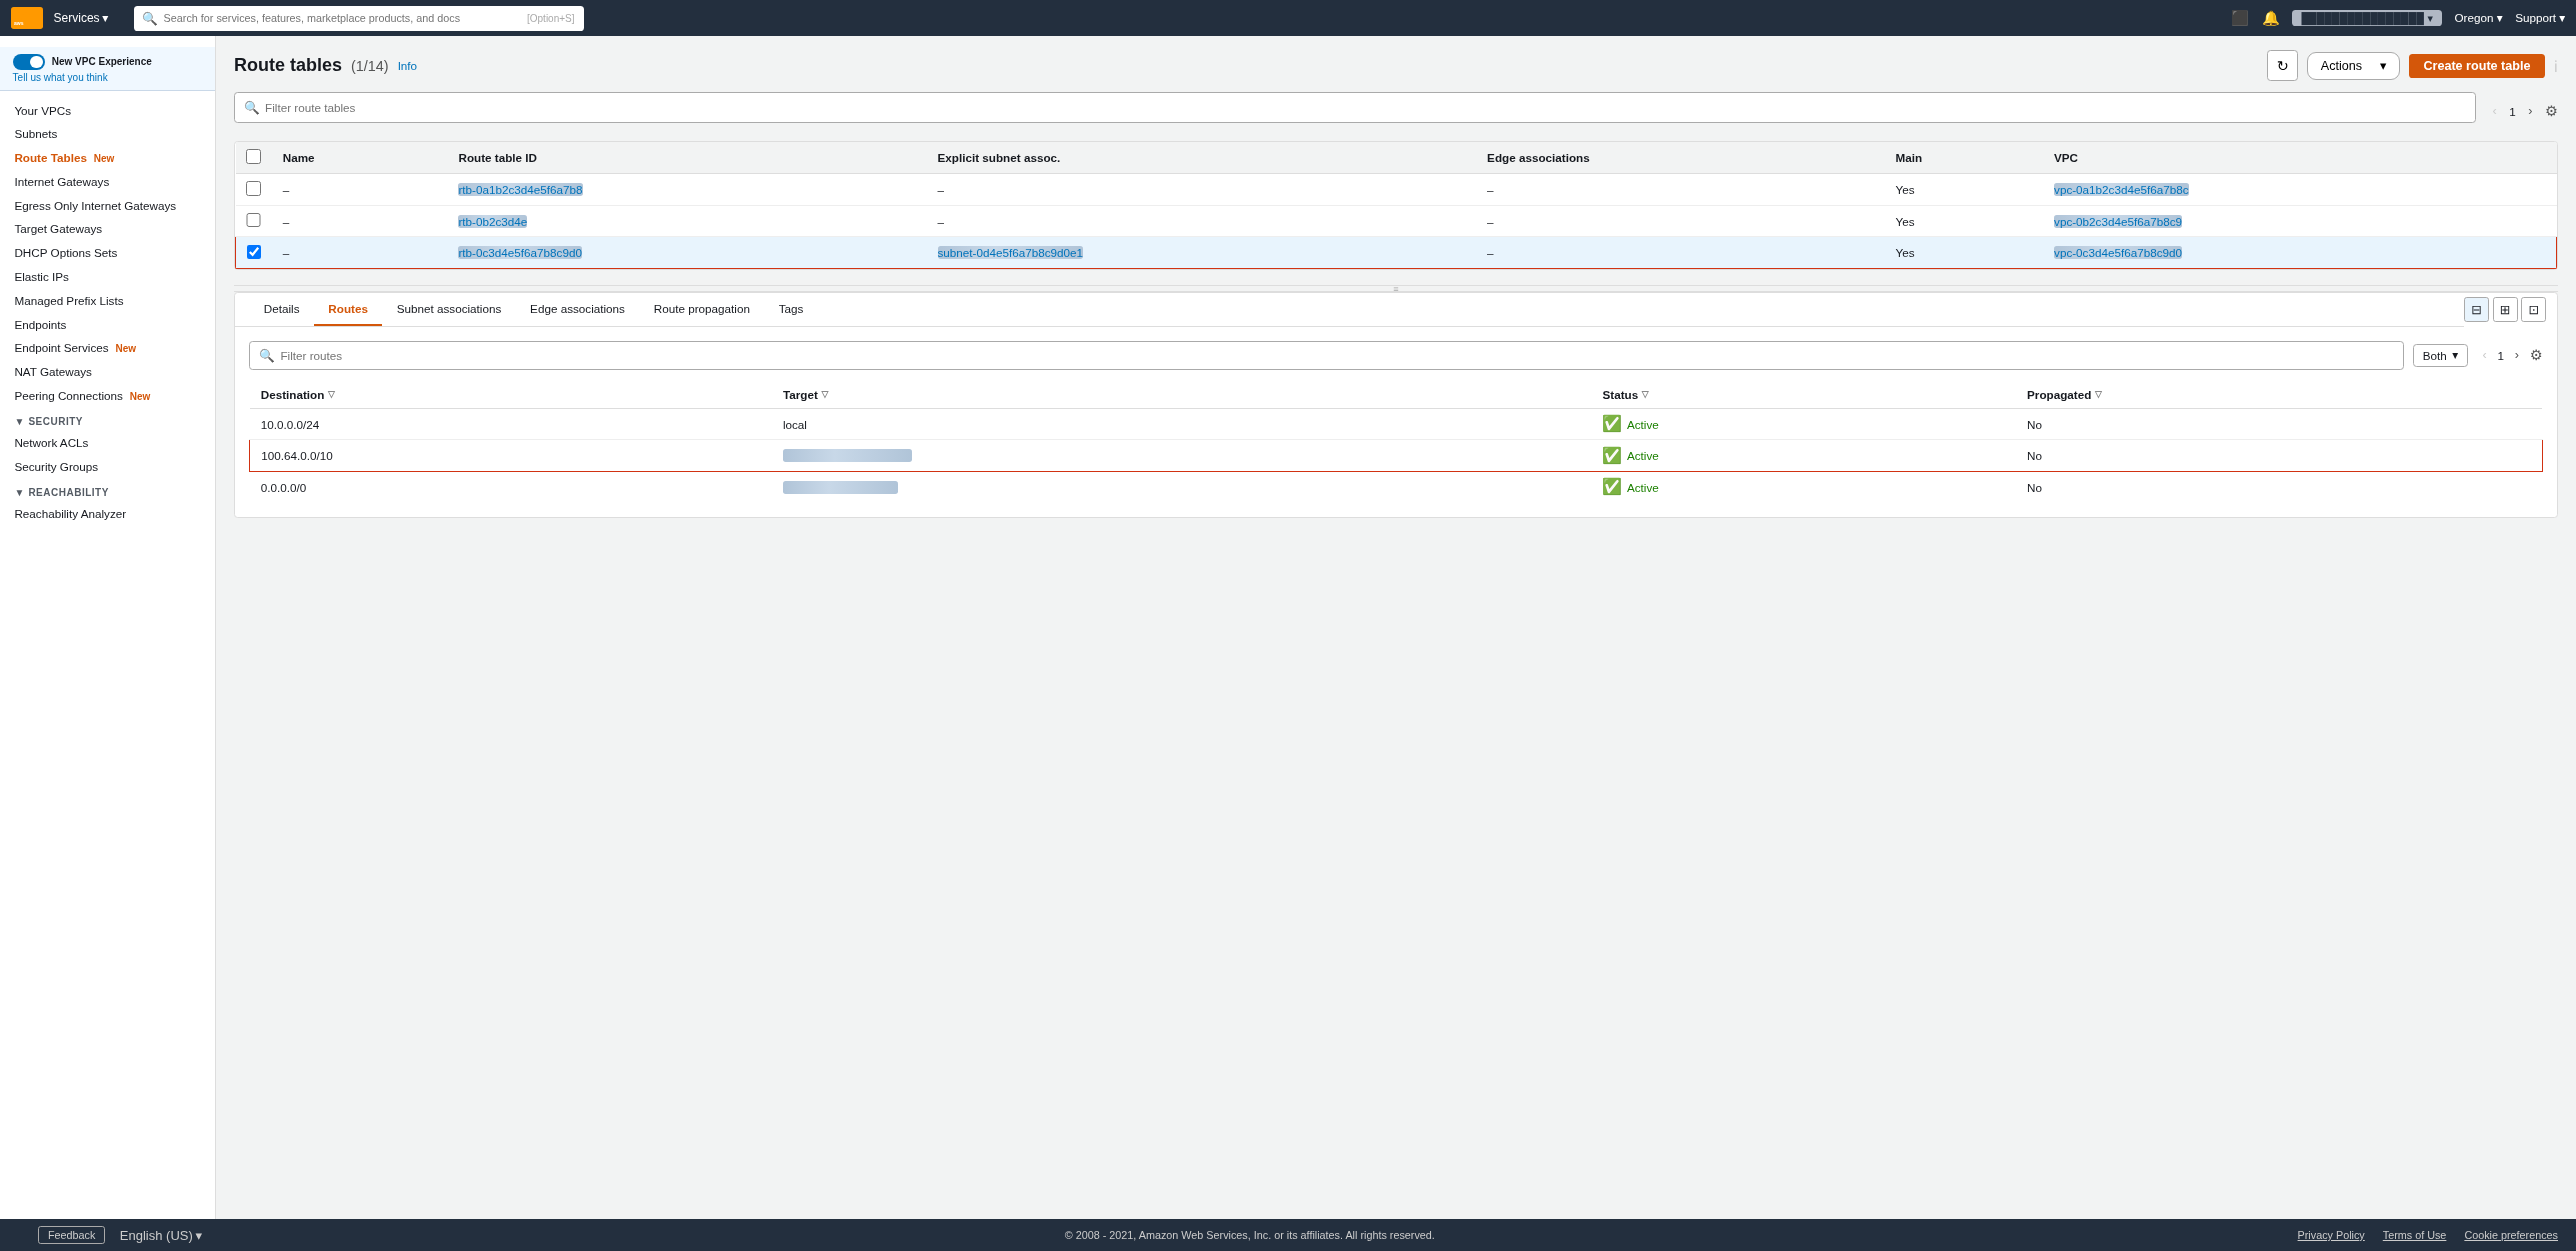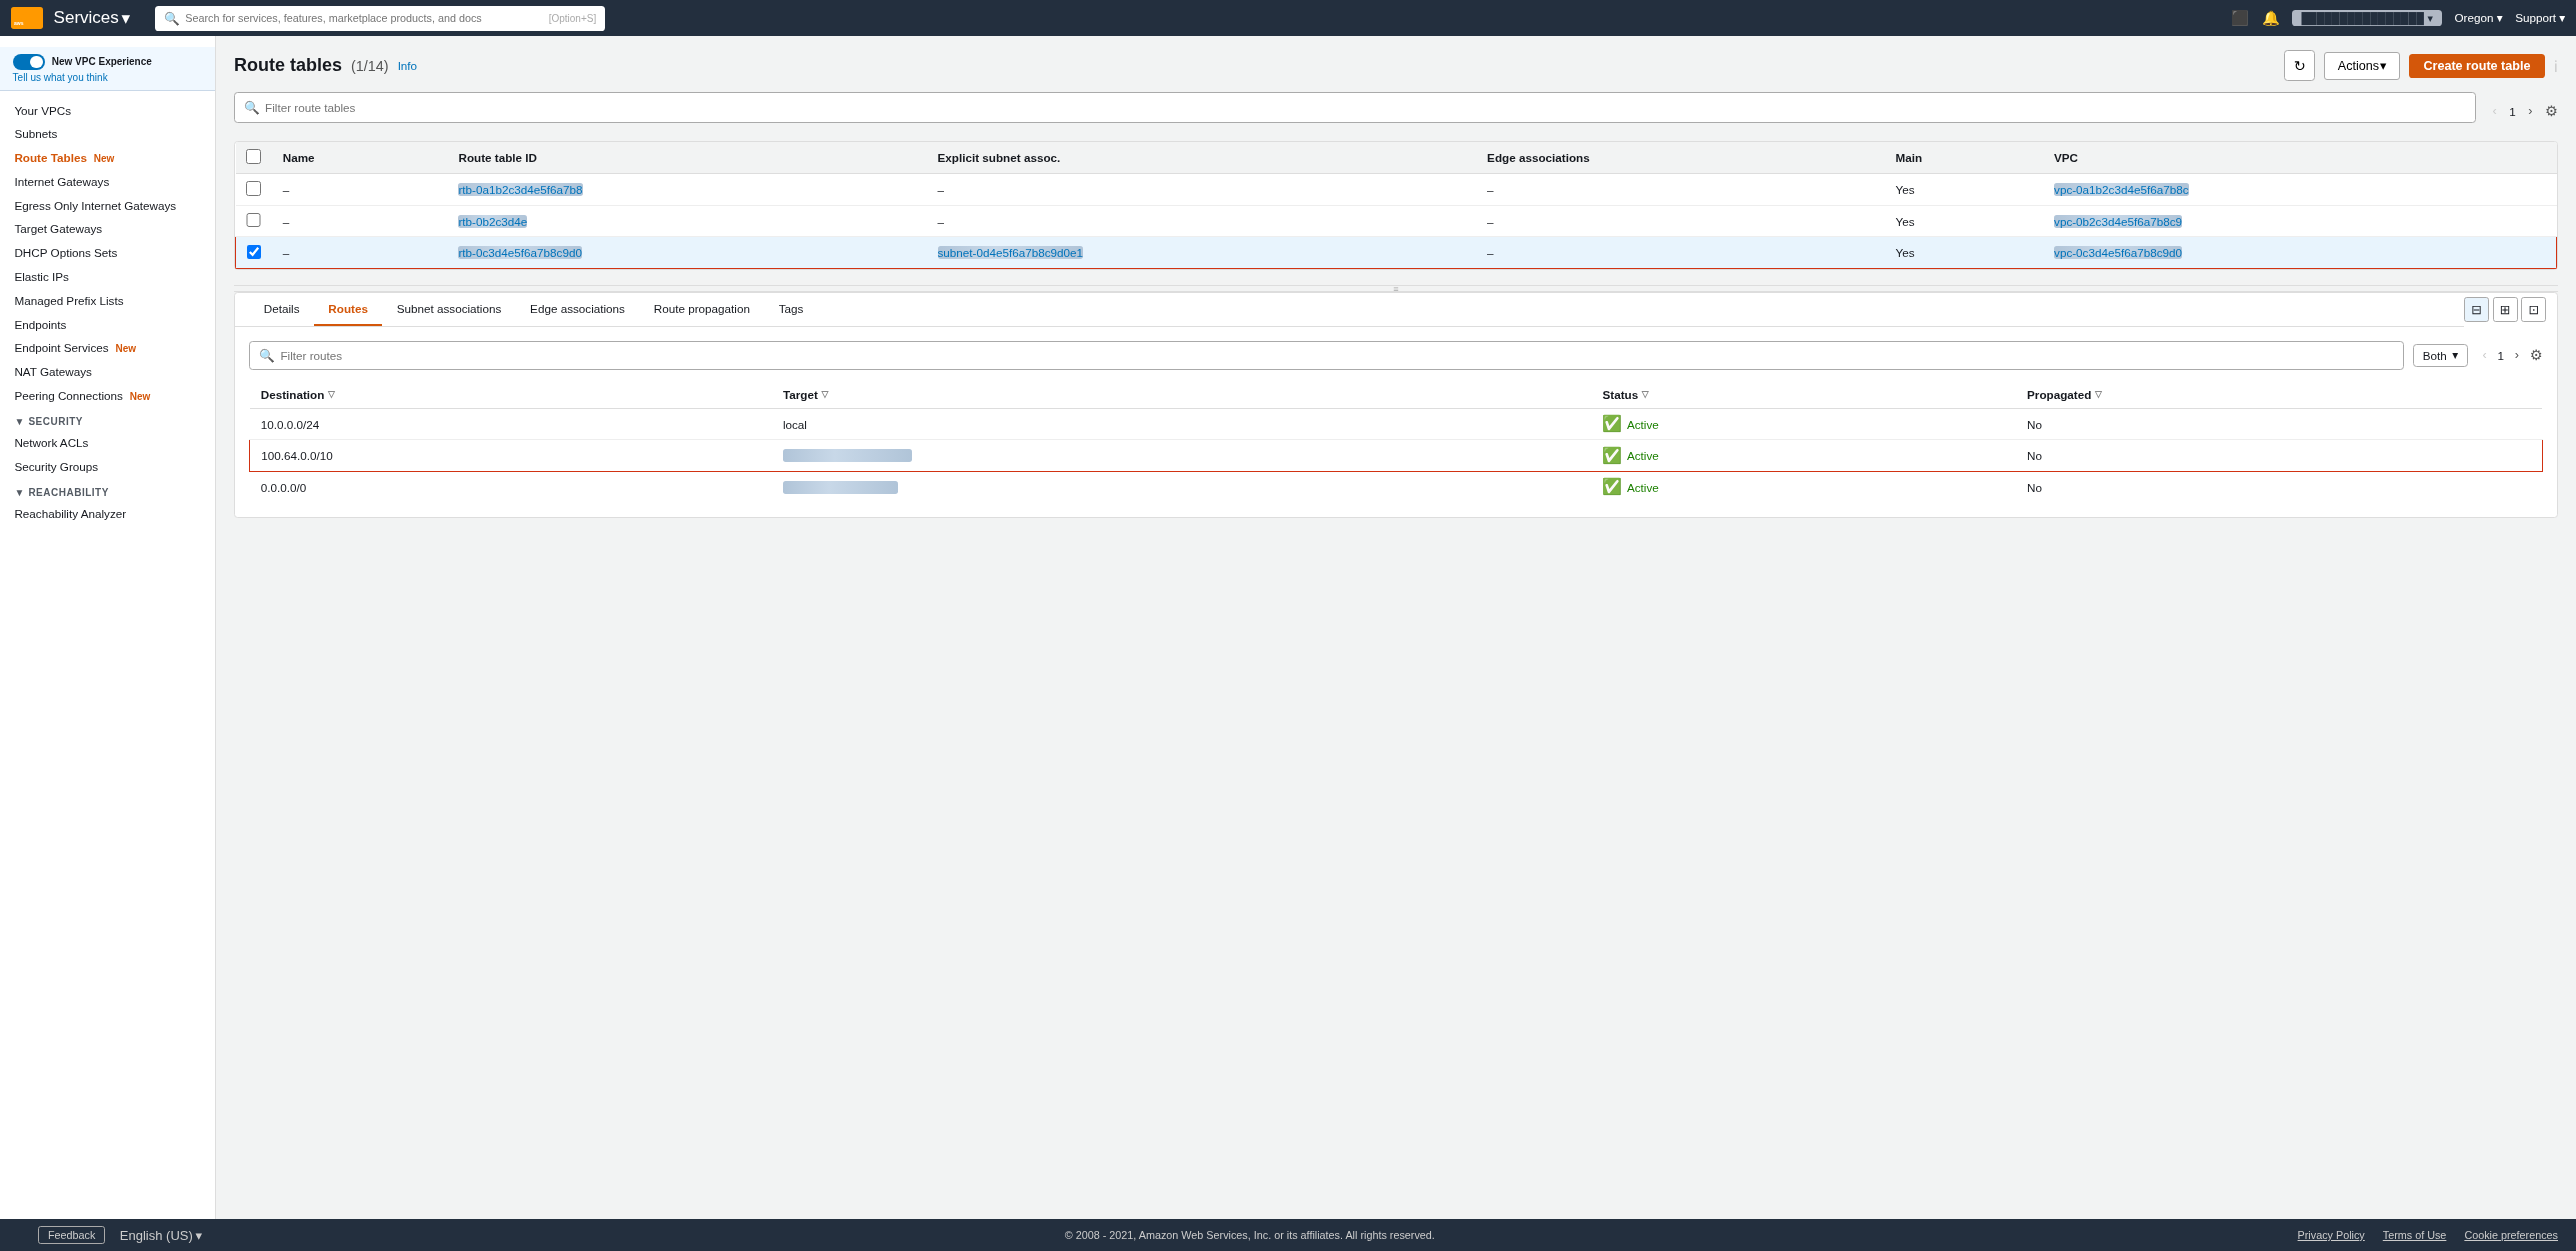--- a/index.html
+++ b/index.html
@@ -17,21 +17,21 @@
     }
     .aws-logo {
       width: 32px; height: 21.6px;
       background: #ff9900;
       border-radius: 2.7px;
       display: flex; align-items: center; justify-content: center;
       font-weight: 900; font-size: 9px; color: #232f3e;
       flex-shrink: 0;
     }
     .nav-services {
-      color: #fff; font-size: 17px; cursor: pointer; display: flex; align-items: center; gap: 2.7px;
+      color: #fff; font-size: 12px; cursor: pointer; display: flex; align-items: center; gap: 2.7px;
     }
     .nav-search {
       flex: 1; max-width: 450px;
       background: #fff;
       border-radius: 3.6px;
       display: flex; align-items: center;
       padding: 0 9px;
       height: 25px;
       margin: 0 14.4px;
     }
@@ -117,23 +117,23 @@
     .page-title { font-size: 18px; font-weight: 700; color: #16191f; }
     .page-count { font-size: 14.4px; color: #555; }
     .info-link { color: #0073bb; font-size: 11.7px; cursor: pointer; }
     .header-actions { display: flex; align-items: center; gap: 9px; }
     .btn-refresh {
       border: 0.9px solid #aaa; background: #fff; border-radius: 3.6px;
       width: 31px; height: 31px; display: flex; align-items: center; justify-content: center;
       cursor: pointer; font-size: 14.4px;
     }
     .btn-actions {
-      border: 0.9px solid #aaa; background: #fff; border-radius: 3px;
+      border: 0.9px solid #aaa; background: #fff; border-radius: 9px;
       padding: 5.4px 12.6px; font-size: 12.6px; cursor: pointer;
-      display: flex; align-items: center; gap: 1px;
+      display: flex; align-items: center; gap: 18px;
     }
     .btn-create {
       background: #d4570a; color: #fff; border: none; border-radius: 3.6px;
       padding: 5.4px 14.4px; font-size: 12.6px; font-weight: 600; cursor: pointer;
     }
 
     
     .filter-bar {
       display: flex; align-items: center;
       border: 0.9px solid #aaa; border-radius: 3.6px; background: #fff;

